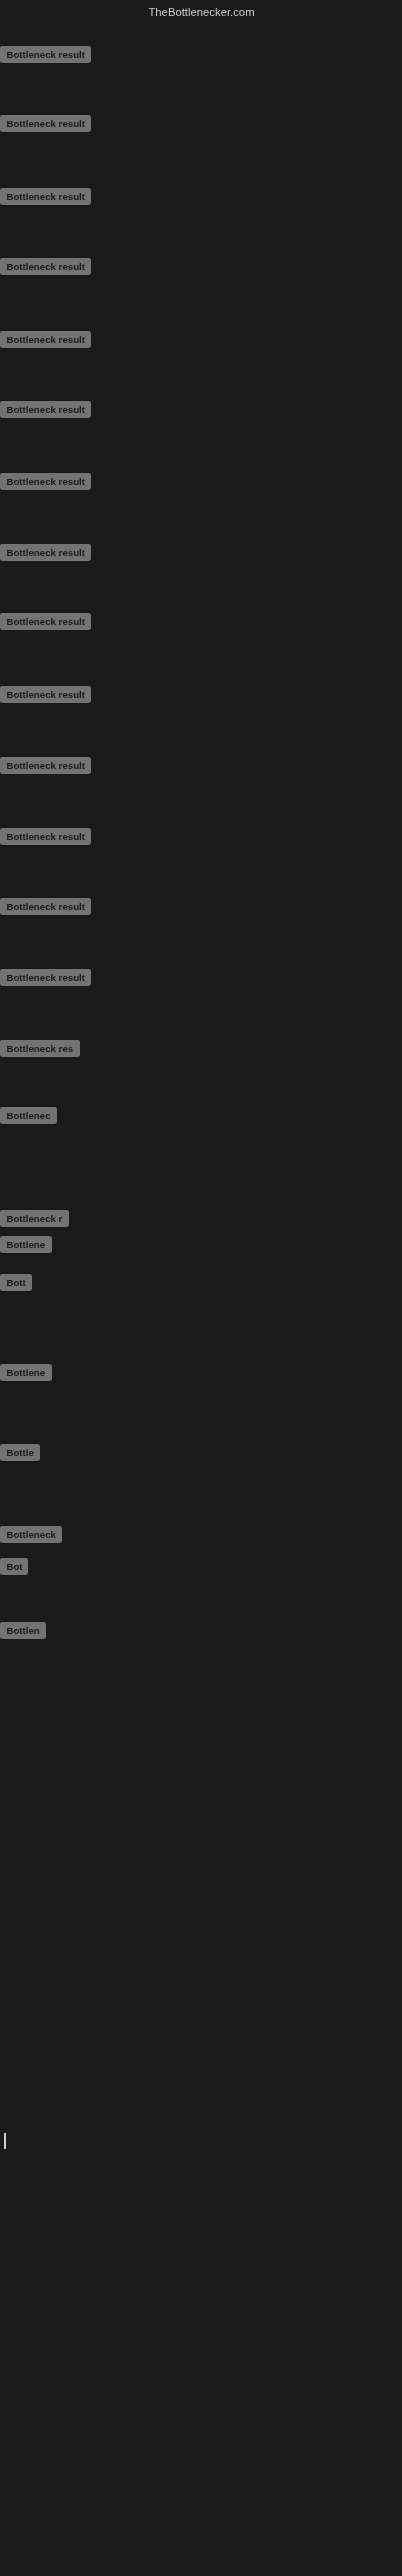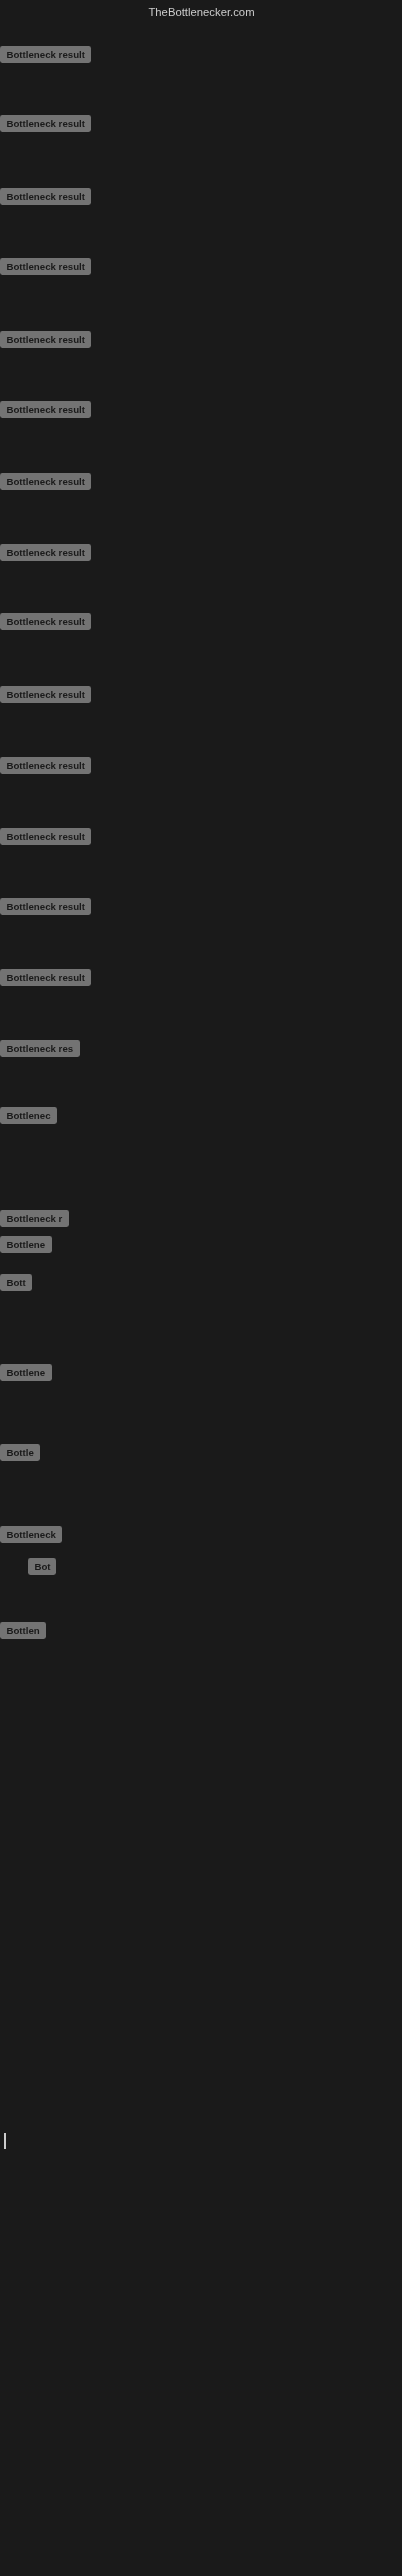--- a/index.html
+++ b/index.html
@@ -65,20 +65,20 @@
     <div class="badge-container" style="top: 898px;"><span class="bottleneck-badge" style="max-width: 105px;">Bottleneck result</span></div>
     <div class="badge-container" style="top: 969px;"><span class="bottleneck-badge" style="max-width: 105px;">Bottleneck result</span></div>
     <div class="badge-container" style="top: 1040px; text-align: right;"><span class="bottleneck-badge" style="max-width: 85px;">Bottleneck res</span></div>
     <div class="badge-container" style="top: 1107px;"><span class="bottleneck-badge" style="max-width: 58px;">Bottlenec</span></div>
     <div class="badge-container" style="top: 1210px;"><span class="bottleneck-badge" style="max-width: 71px;">Bottleneck r</span></div>
     <div class="badge-container" style="top: 1236px;"><span class="bottleneck-badge" style="max-width: 52px;">Bottlene</span></div>
     <div class="badge-container" style="top: 1274px;"><span class="bottleneck-badge" style="max-width: 34px;">Bott</span></div>
     <div class="badge-container" style="top: 1364px;"><span class="bottleneck-badge" style="max-width: 52px;">Bottlene</span></div>
     <div class="badge-container" style="top: 1444px;"><span class="bottleneck-badge" style="max-width: 42px;">Bottle</span></div>
     <div class="badge-container" style="top: 1526px;"><span class="bottleneck-badge" style="max-width: 63px;">Bottleneck</span></div>
-    <div class="badge-container" style="top: 1558px; margin-left: 28px;"><span class="bottleneck-badge" style="max-width: 28px;">Bot</span></div>
+    <div class="badge-container" style="top: 1558px;"><span class="bottleneck-badge" style="max-width: 28px;">Bot</span></div>
     <div class="badge-container" style="top: 1622px;"><span class="bottleneck-badge" style="max-width: 47px;">Bottlen</span></div>
   </div>
 
 <div id="cursor-container">
     <div class="cursor-line" style="top: 2133px;"></div>
   </div>
 
 
 </body></html>

